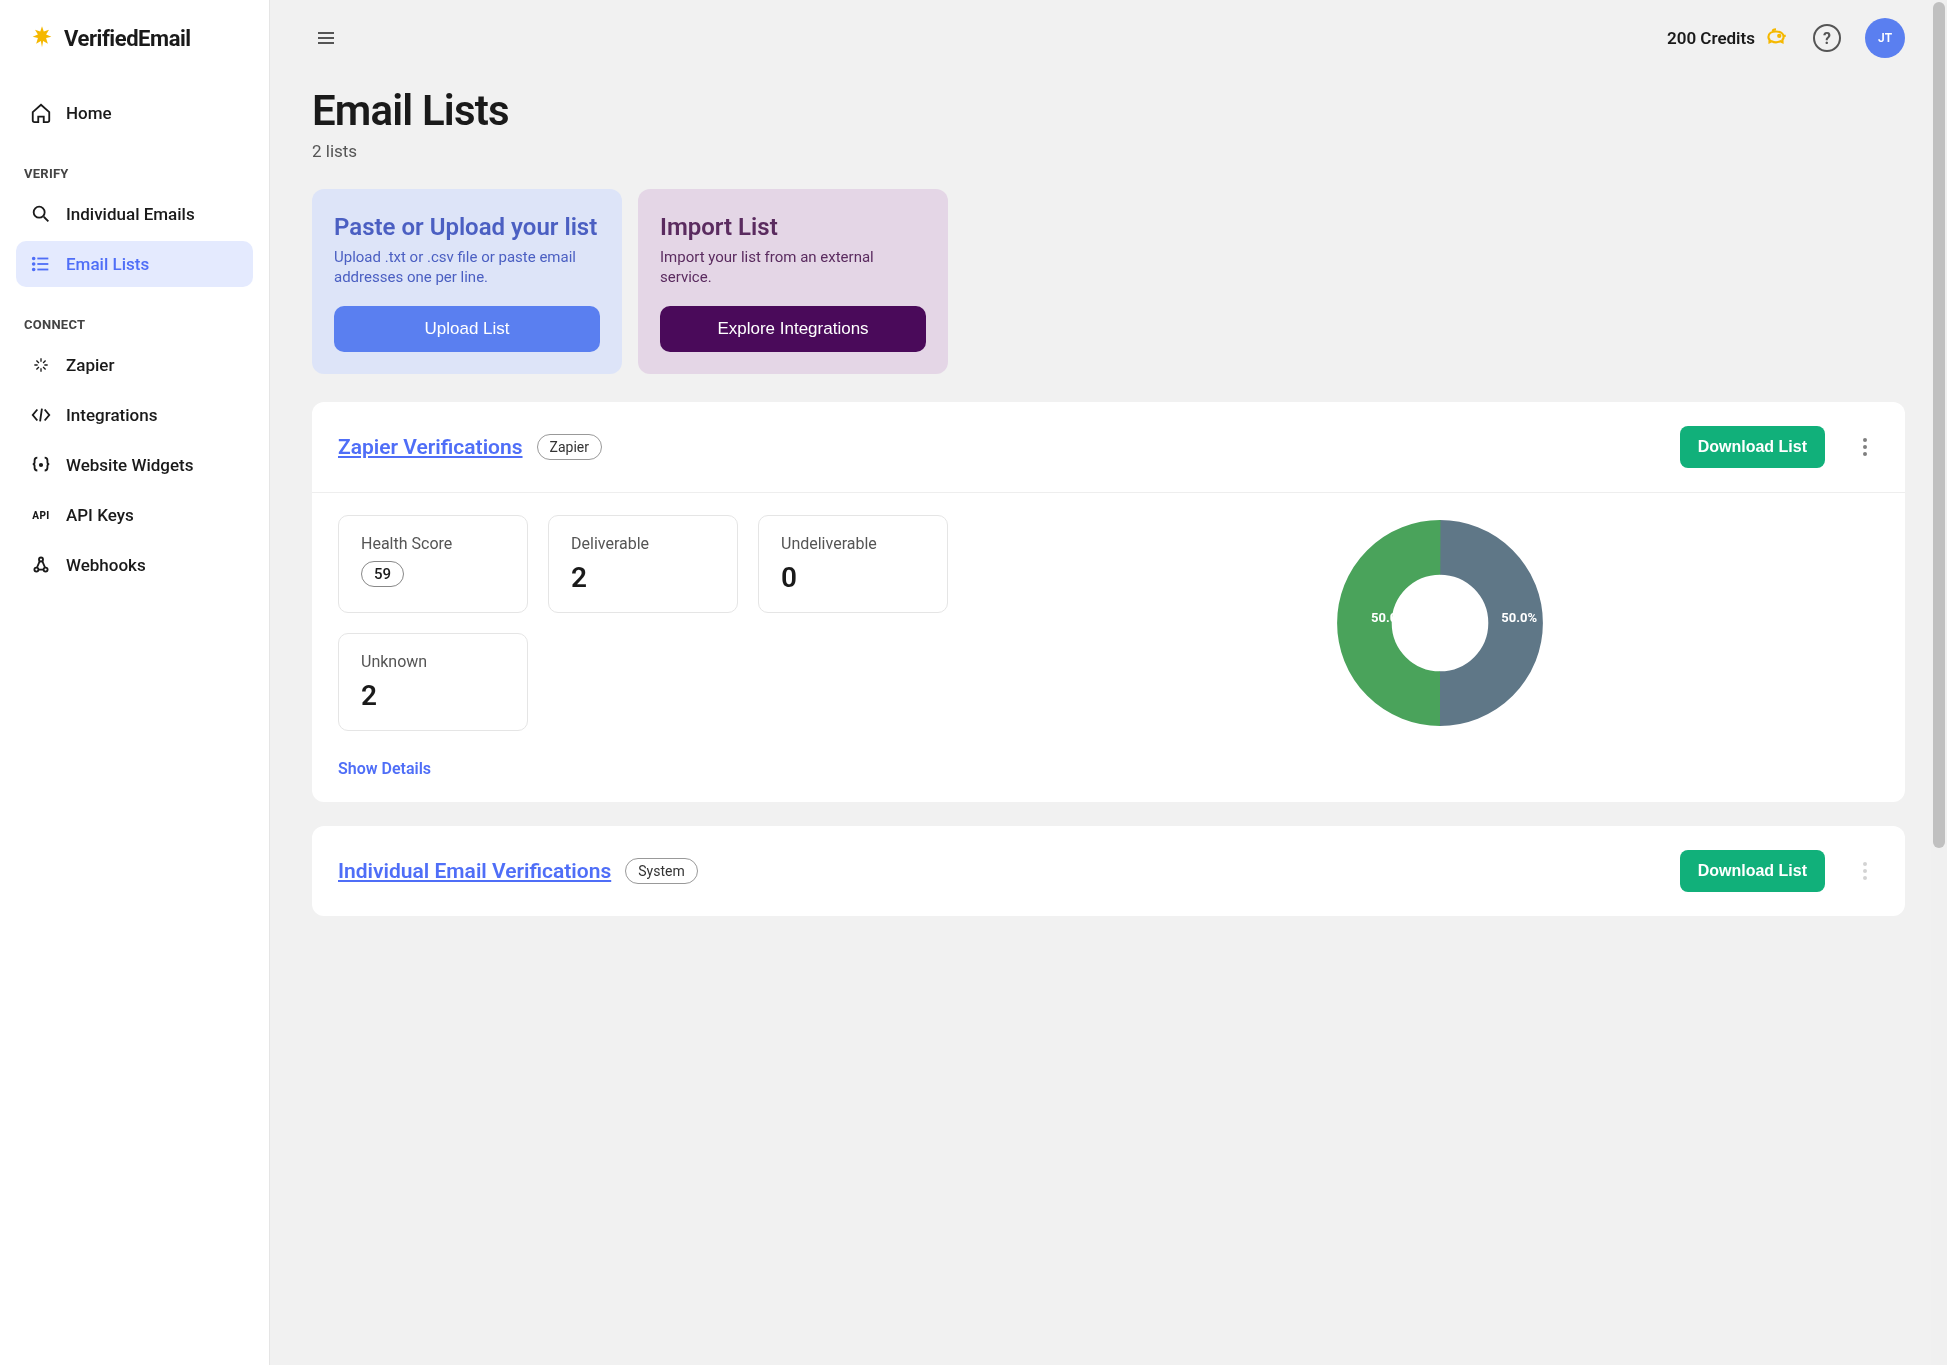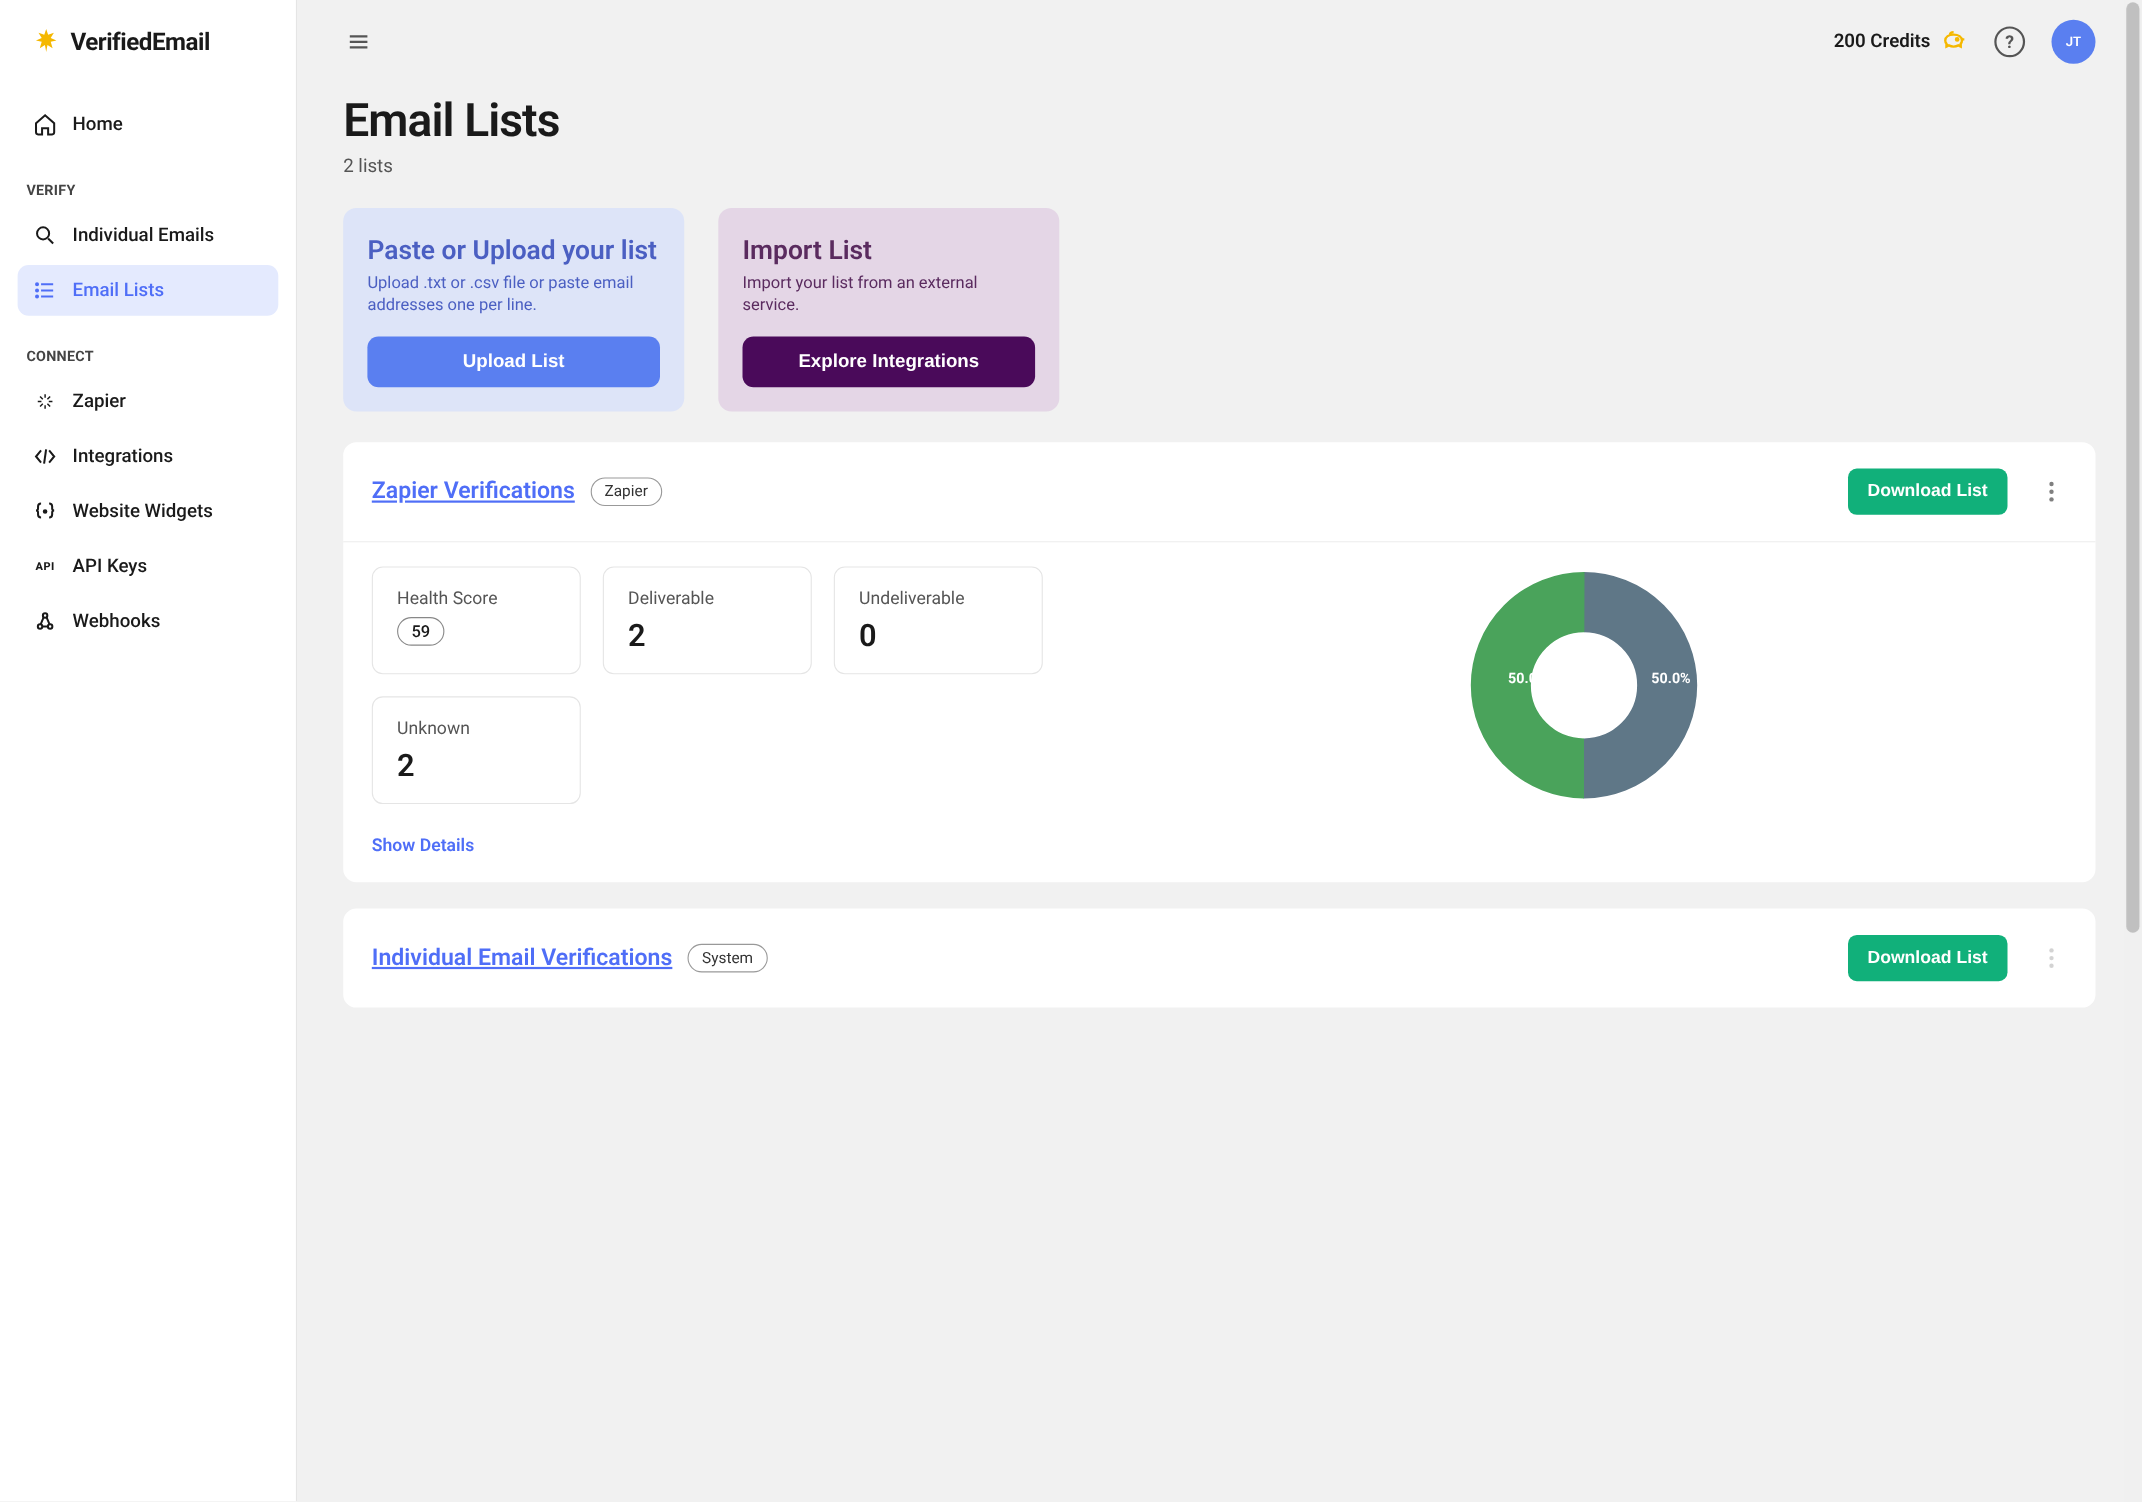--- a/index.html
+++ b/index.html
@@ -137,21 +137,21 @@
     margin-bottom: 6px;
   }
   .page-subtitle {
     font-size: 17px;
     color: #555;
     margin-bottom: 28px;
   }
 
   .action-cards {
     display: flex;
-    gap: 31px;
+    gap: 16px;
     margin-bottom: 28px;
   }
   .action-card {
     width: 310px;
     border-radius: 12px;
     padding: 24px 22px 22px 22px;
   }
   .card-upload {
     background: #dde4f8;
   }
@@ -170,21 +170,21 @@
     line-height: 1.35;
     margin-bottom: 18px;
   }
   .ac-button {
     display: block;
     width: 100%;
     padding: 13px 0;
     border: none;
     border-radius: 10px;
     font-size: 17px;
-    font-weight: 700;
+    font-weight: 400;
     color: #fff;
     cursor: pointer;
     text-align: center;
   }
   .btn-upload { background: #5a7ff0; }
   .btn-explore { background: #4a0a5a; }
 
   .list-card {
     background: #fff;
     border-radius: 12px;

